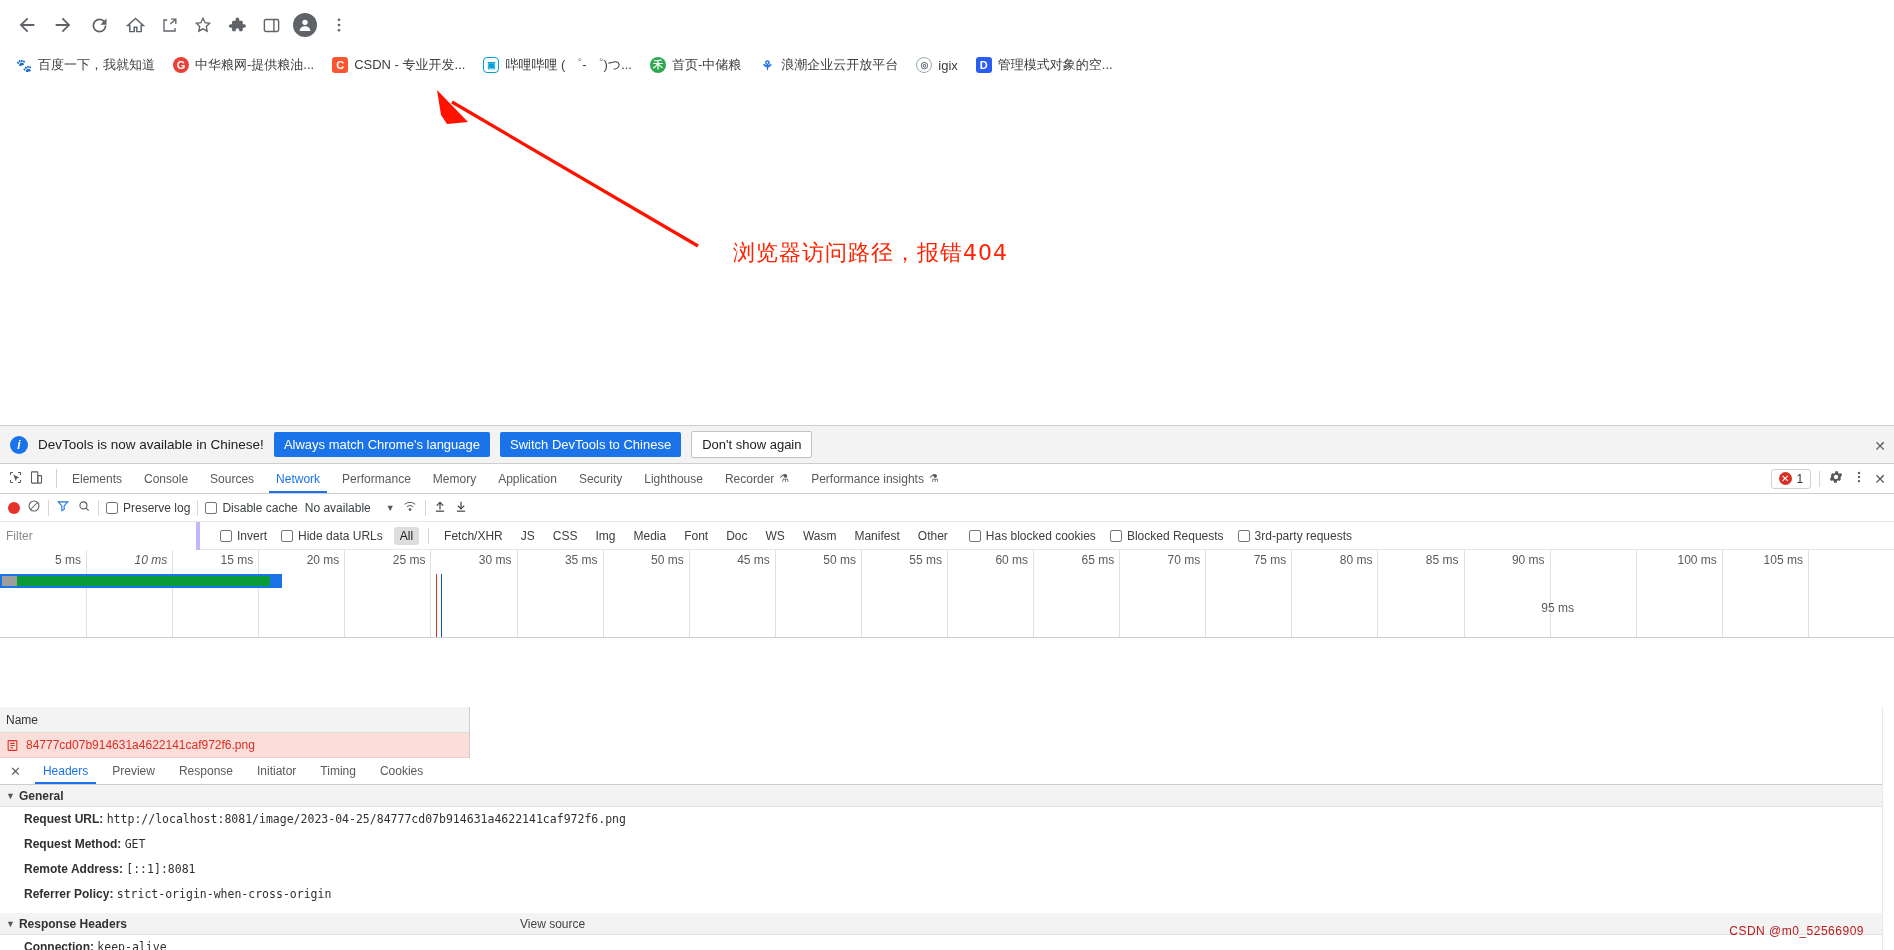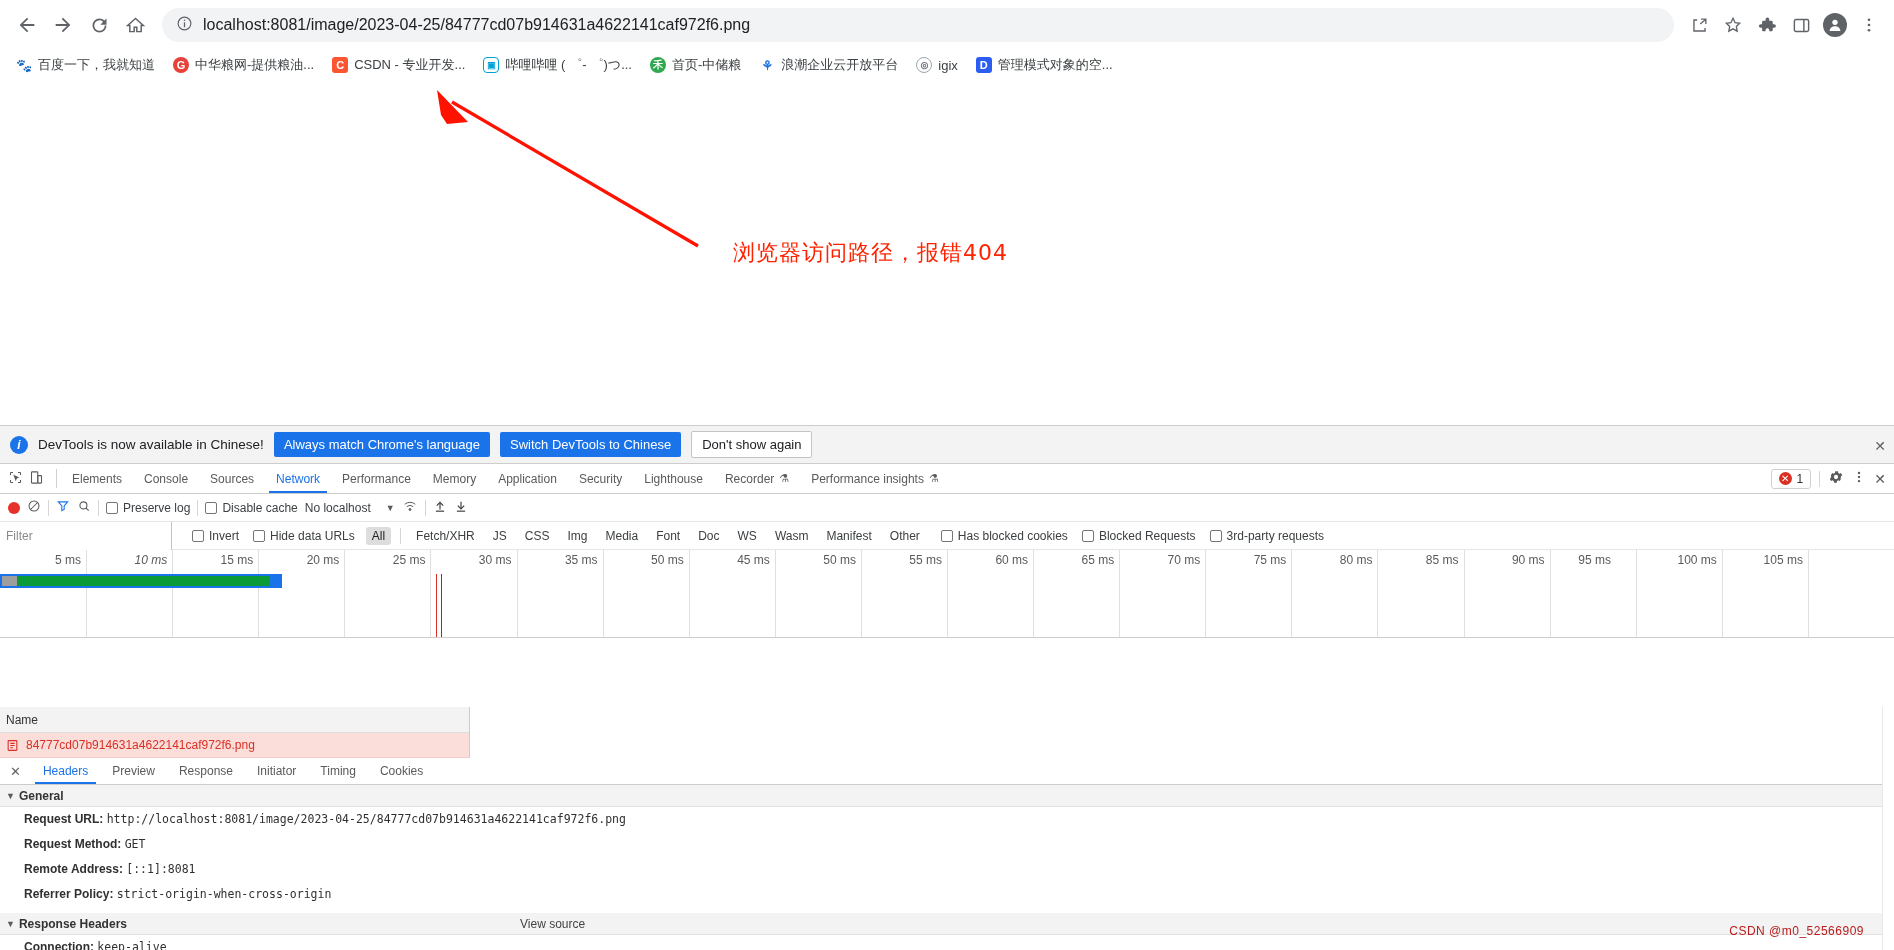--- a/index.html
+++ b/index.html
@@ -134,21 +134,21 @@
   .rec-dot { width:12px;height:12px;border-radius:50%;background:#e8302a; }
   .chk { display:flex; align-items:center; gap:5px; font-size:12px; color:#3c4043; white-space:nowrap;}
   .chkbox { width:12px;height:12px;border:1px solid #767676;border-radius:2px;background:#fff;flex:none;}
   .vsep { width:1px;height:16px;background:#d6d6d6; }
 
   .dt-filterbar {
     height:28px; display:flex; align-items:center;
     border-bottom:1px solid #e5e5e5; background:#fff;
   }
   .filter-input {
-    width:172px;height:28px;border:none;border-right:1px solid #c4b5fd;
+    width:200px;height:28px;border:none;border-right:4px solid #c4b5fd;
     padding:0 6px; font-size:12px; color:#333; outline:none;
     font-family:"Liberation Sans",sans-serif; background:#fff;
   }
   .filter-input::placeholder { color:#8a8a8a; }
   .ftype {
     font-size:12px; color:#3c4043; padding:2px 6px; border-radius:3px;
     margin:0 3px; white-space:nowrap;
   }
   .ftype.sel { background:#dddddd; color:#202124; }
 
@@ -242,30 +242,20 @@
       <svg width="21" height="21" viewBox="0 0 24 24">
           <path d="M17.65 6.35A7.96 7.96 0 0012 4a8 8 0 108 8h-2a6 6 0 11-6-6c1.66 0 3.14.69 4.22 1.78L13 11h7V4l-2.35 2.35z" fill="currentColor"></path>
         </svg>
     </div>
     <div class="nav-btn">
       <svg width="21" height="21" viewBox="0 0 24 24">
           <path d="M12 4L3 12h2.5v7h5v-5h3v5h5v-7H21z" fill="none" stroke="currentColor" stroke-width="1.7"></path>
         </svg>
     </div>
 
-    <div class="omnibox">
-      <span class="info-icon">
-        <svg width="17" height="17" viewBox="0 0 24 24">
-            <circle cx="12" cy="12" r="9" fill="none" stroke="currentColor" stroke-width="1.6"></circle>
-            <rect x="11.1" y="10.3" width="1.8" height="7" fill="currentColor"></rect>
-            <circle cx="12" cy="7.3" r="1.1" fill="currentColor"></circle>
-          </svg>
-      </span>
-      <span class="url">localhost:8081/image/2023-04-25/84777cd07b914631a4622141caf972f6.png</span>
-    </div>
 
     <div class="toolbar-right">
       <div class="tb-icon">
         <svg width="19" height="19" viewBox="0 0 24 24" fill="none" stroke="currentColor" stroke-width="1.7">
             <path d="M9 5H5v14h14v-4"></path>
             <path d="M13 10l7-6"></path>
             <path d="M14 4h6v6"></path>
           </svg>
       </div>
       <div class="tb-icon">
@@ -435,21 +425,21 @@
       <label class="chk">
         <span class="chkbox"></span>
         <span>Preserve log</span>
       </label>
       <div class="vsep"></div>
       <label class="chk">
         <span class="chkbox"></span>
         <span>Disable cache</span>
       </label>
       <span class="chk">
-        <span>No localhost</span>
+        <span>No available</span>
         <span style="margin-left:10px;font-size:9px;color:#5a5a5a;">▼</span>
       </span>
       <span>
         <svg width="16" height="14" viewBox="0 0 24 24" fill="none" stroke="#5a5a5a" stroke-width="1.7">
             <path d="M3 9a14 14 0 0118 0"></path>
             <path d="M6.5 13a9 9 0 0111 0"></path>
             <circle cx="12" cy="18" r="1.6" fill="#5a5a5a"></circle>
           </svg>
       </span>
       <div class="vsep"></div>
@@ -543,21 +533,21 @@
         <div class="tl-label" style="left: 1205.27px;">70 ms</div>
         <div class="tl-tick" style="left: 1291.36px;"></div>
         <div class="tl-label" style="left: 1291.36px;">75 ms</div>
         <div class="tl-tick" style="left: 1377.45px;"></div>
         <div class="tl-label" style="left: 1377.45px;">80 ms</div>
         <div class="tl-tick" style="left: 1463.55px;"></div>
         <div class="tl-label" style="left: 1463.55px;">85 ms</div>
         <div class="tl-tick" style="left: 1549.64px;"></div>
         <div class="tl-label" style="left: 1549.64px;">90 ms</div>
         <div class="tl-tick" style="left: 1635.73px;"></div>
-        <div class="tl-label" style="left: 1616px;">95 ms</div>
+        <div class="tl-label" style="left: 1579px; margin-top: 48px;">95 ms</div>
         <div class="tl-tick" style="left: 1721.82px;"></div>
         <div class="tl-label" style="left: 1721.82px;">100 ms</div>
         <div class="tl-tick" style="left: 1807.91px;"></div>
         <div class="tl-label" style="left: 1807.91px;">105 ms</div>
         <div class="tl-bar-outer" style="width: 282.378px; background: rgb(26, 115, 232);">
           <div class="tl-bar-grey" style="width: 15.4964px;"></div>
           <div class="tl-bar-green" style="left: 17.4964px; width: 252.882px; background: rgb(10, 155, 56);"></div>
         </div>
         <div class="tl-event" style="left: 435.62px; background: rgb(217, 48, 37);"></div>
         <div class="tl-event" style="left: 440.785px; background: rgb(10, 84, 212);"></div>

